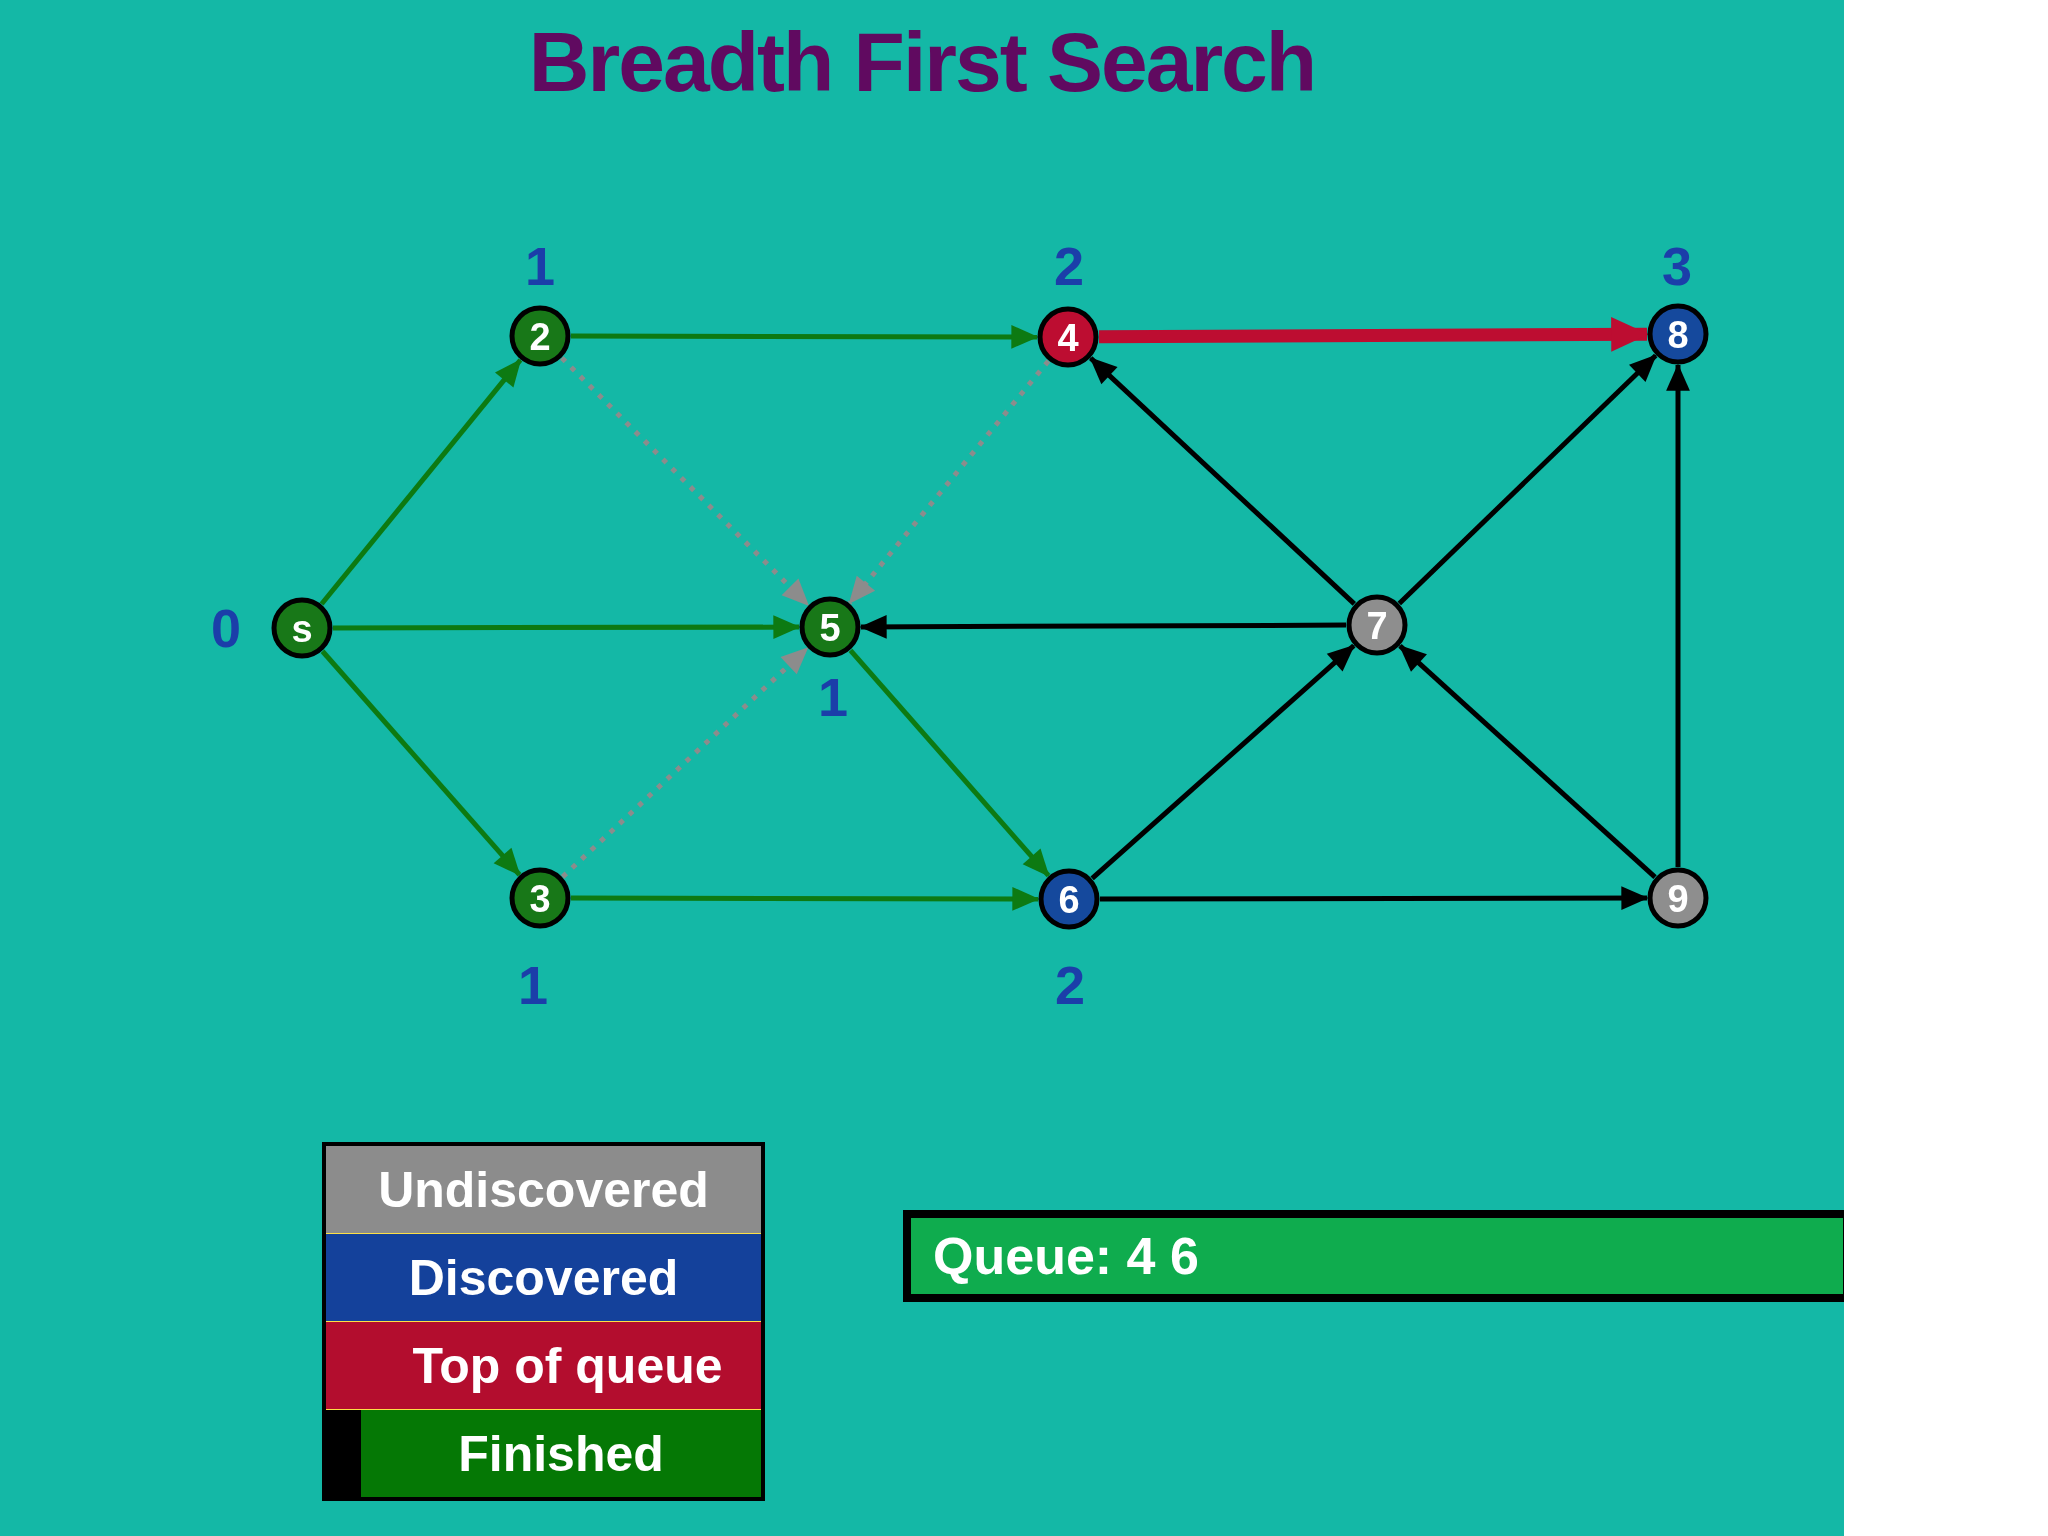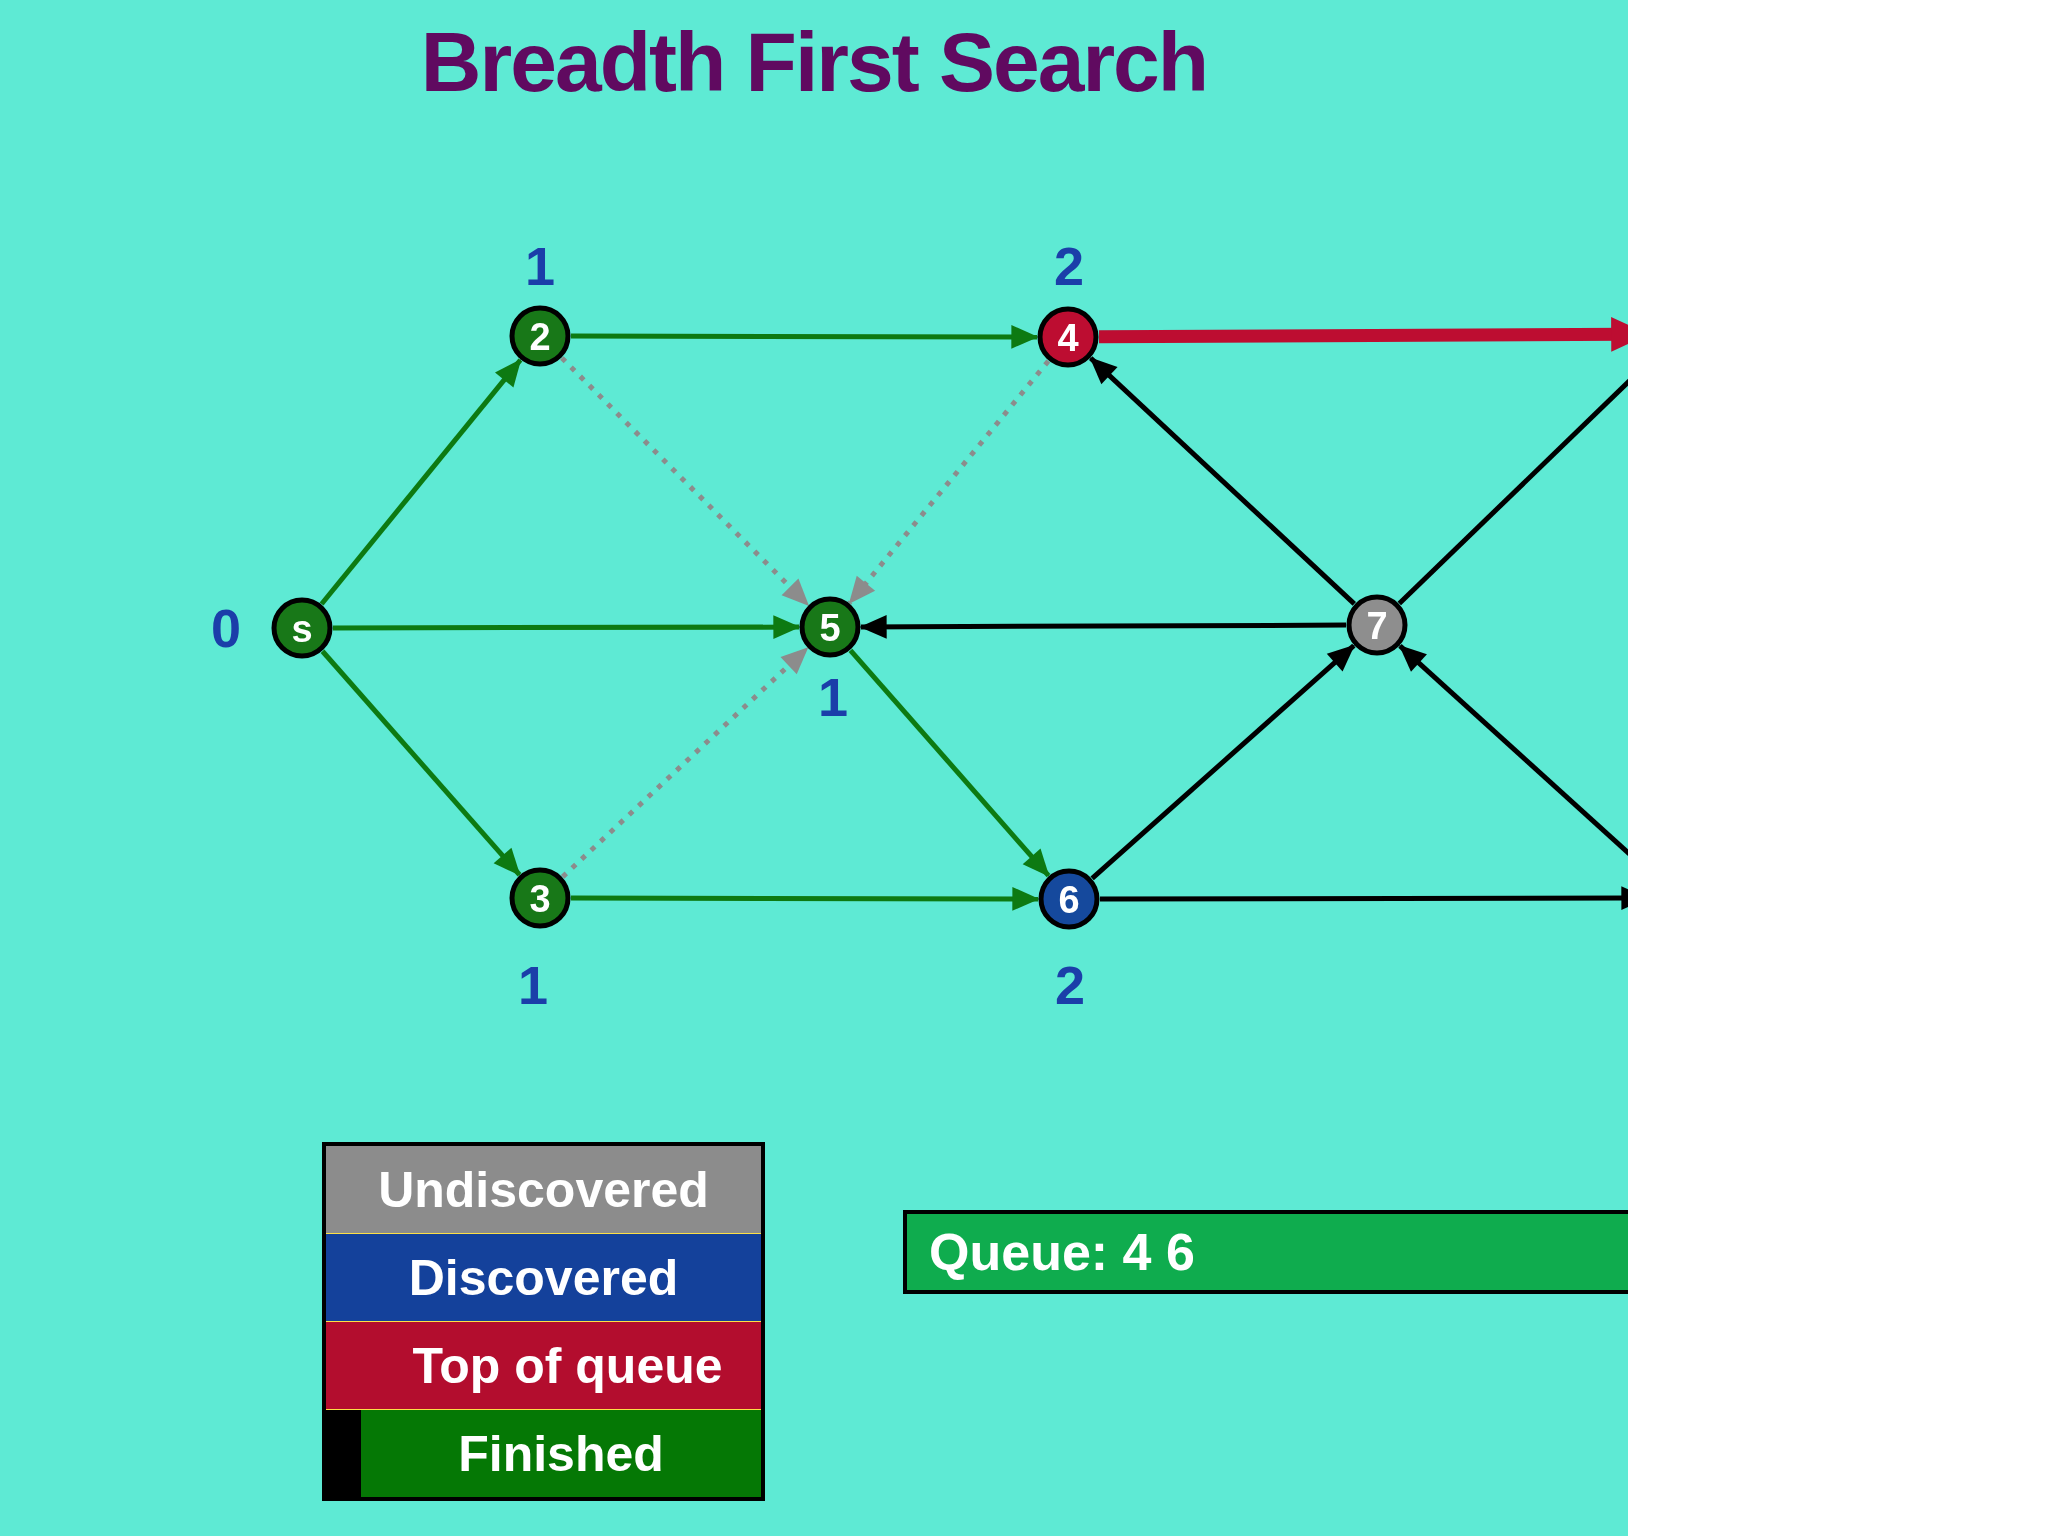--- a/index.html
+++ b/index.html
@@ -1,17 +1,17 @@
 <!DOCTYPE html>
 <html><head>
 <meta charset="utf-8">
 <style>
   html,body { margin:0; padding:0; background:#ffffff; }
   .stage {
-    position:relative; width:1628px; height:1536px; background:#5eead4;
+    position:relative; width:1844px; height:1536px; background:#14b8a6;
     font-family:"Liberation Sans","DejaVu Sans",sans-serif; overflow:hidden;
   }
   .title {
     position:absolute; top:14px; left:0; width:100%;
     text-align:center; font-size:84px; font-weight:700; letter-spacing:-2px;
   }
   #graph-svg { position:absolute; left:0; top:0; }
   .node-circle { stroke:#000000; stroke-width:5px; }
   .node-label { font-size:38px; font-weight:700; fill:#ffffff; text-anchor:middle; }
   .dist-label { font-size:54px; font-weight:700; text-anchor:middle; }
@@ -19,21 +19,21 @@
     position:absolute; left:322px; top:1142px; width:435px;
     border:4px solid #000000; background:#000000;
   }
   .legend-row {
     height:87px; display:flex; align-items:center; justify-content:center;
     color:#ffffff; font-size:50px; font-weight:700; border-bottom:1px solid #fde047;
   }
   .legend-row:last-child { border-bottom:none;margin-left:35px; }
   #queue-bar {
     position:absolute; left:903px; top:1210px; width:910px; height:76px;
-    border:4px solid #000000; display:flex; align-items:center;
+    border:8px solid #000000; display:flex; align-items:center;
     padding-left:22px; color:#ffffff; font-size:52px; font-weight:700;
   }
 </style>
 </head>
 <body>
 
 <div class="stage">
 
   <div class="title" style="color: rgb(96, 10, 96);">Breadth First Search</div>
 

